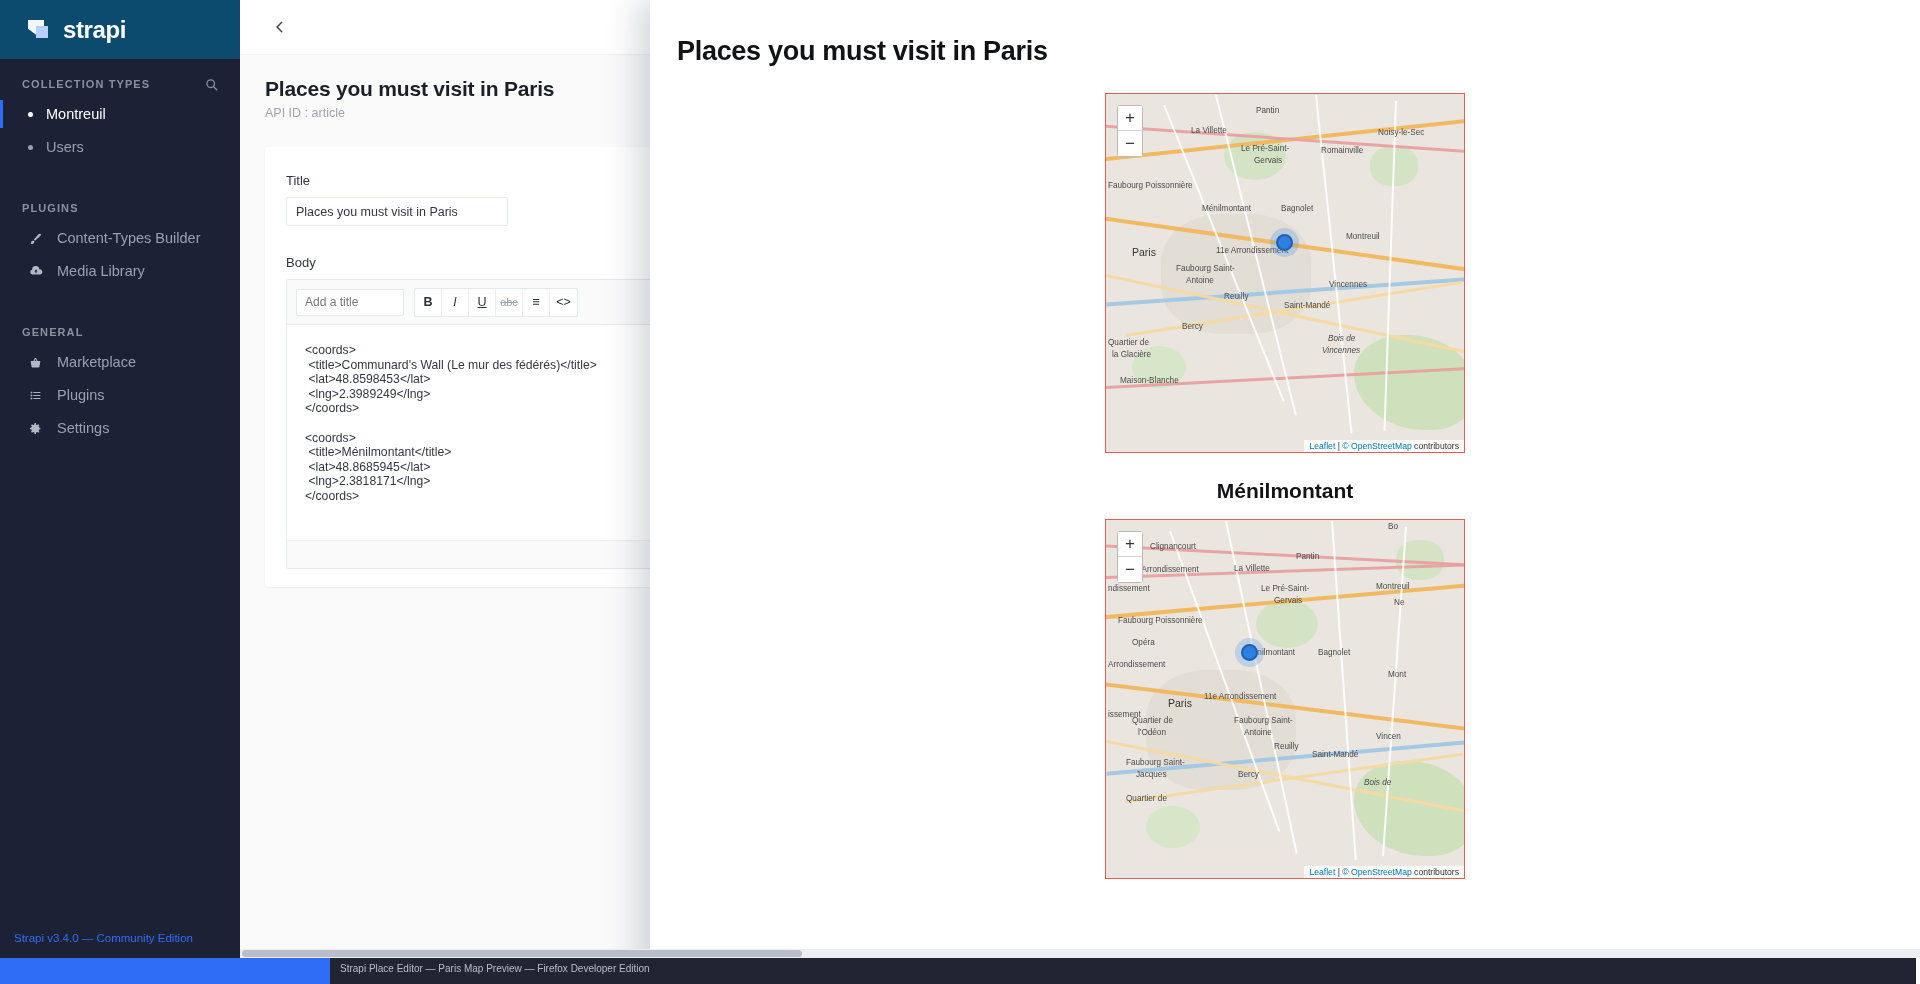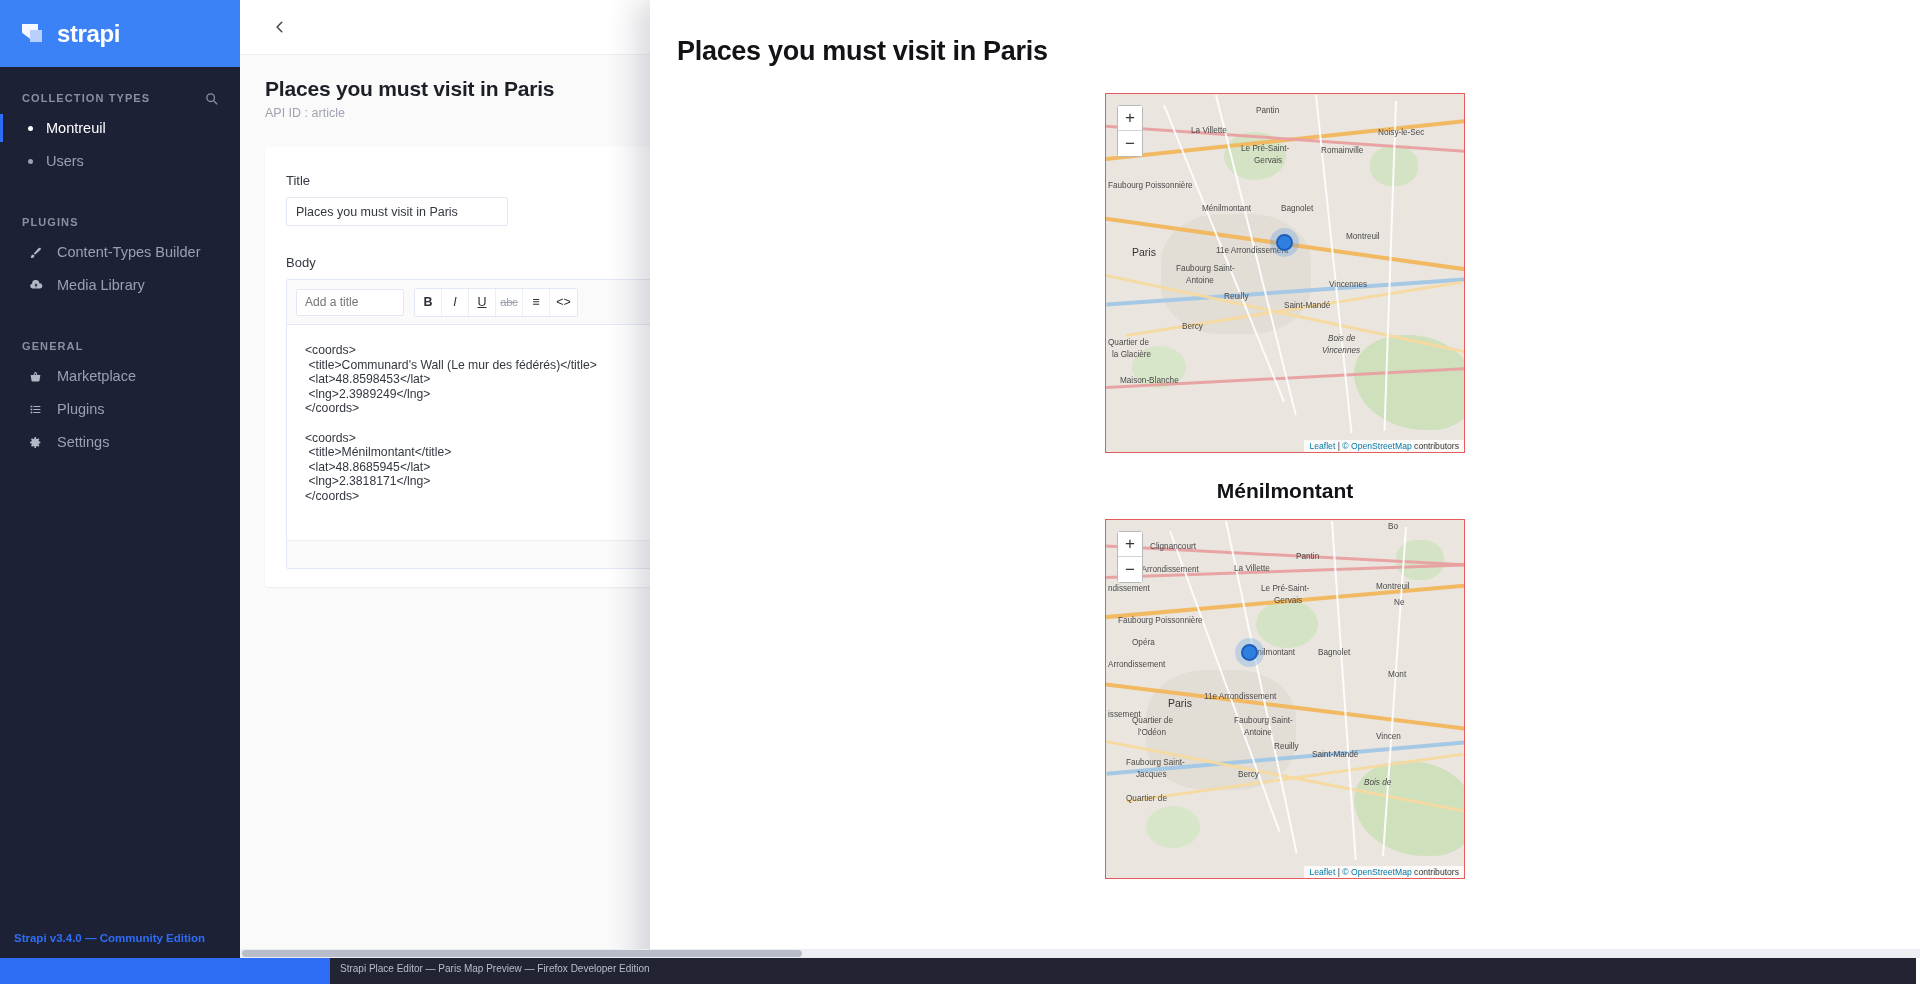--- a/index.html
+++ b/index.html
@@ -12,36 +12,36 @@
   .app { position: relative; width: 1920px; height: 984px; }
 
   
   .sidebar {
     position: absolute; left: 0; top: 0;
     width: 240px; height: 958px;
     background: #1c2135;
     display: flex; flex-direction: column;
   }
   .brand {
-    height: 67px; background: #3b82f6;
-    display: flex; align-items: center; padding-left: 22px; gap: 9px;
+    height: 59px; background: #0c4a6e;
+    display: flex; align-items: center; padding-left: 28px; gap: 9px;
   }
   .brand-mark { width: 26px; height: 23px; position: relative; flex: none; }
   .brand-mark .sq1 {
     position: absolute; left: 0; top: 2px; width: 16px; height: 15px;
     background: #ffffff; opacity: 0.95;
     clip-path: polygon(0 0, 100% 0, 100% 100%, 52% 100%, 0 58%);
   }
   .brand-mark .sq2 {
     position: absolute; left: 8px; top: 8px; width: 12px; height: 12px;
     background: #b9d0ff;
   }
   .brand-text { color: #fff; font-size: 24px; font-weight: 600; letter-spacing: -0.4px; }
 
-  .nav { flex: 1; padding-top: 8px; overflow: hidden; }
+  .nav { flex: 1; padding-top: 2px; overflow: hidden; }
   .nav-section-head {
     display: flex; align-items: center; justify-content: space-between;
     padding: 0 22px; height: 30px; margin-top: 8px;
   }
   .nav-section-head .lbl {
     color: #8b90a0; font-size: 11px; font-weight: 700; letter-spacing: 1.1px;
   }
   .search-icon { color: #8b90a0; display: flex; align-items: center; cursor: pointer; }
 
   .nav-item {
@@ -58,21 +58,21 @@
     width: 5px; height: 5px; border-radius: 50%; background: #9aa0b0;
     flex: none; margin-left: 1px;
   }
   .nav-item.active .dot { background: #ffffff; }
   .nav-item .ic { width: 17px; display:flex; align-items:center; justify-content:center; color:#b3b8c6; flex:none; }
   .nav-item.spaced { margin-bottom: 3px; }
   .nav-gap { height: 20px; }
 
   .sidebar-footer {
     height: 40px; display: flex; align-items: center; padding-left: 14px;
-    color: #2f6df6; font-size: 11.5px; font-weight: 700;
+    color: #2f6df6; font-size: 11.5px; font-weight: 400;
   }
 
   
   .main {
     position: absolute; left: 240px; top: 0;
     width: 1680px; height: 958px; background: #fafafb;
   }
   .topbar {
     height: 55px; background: #ffffff; border-bottom: 1px solid #f0f0f2;
     display: flex; align-items: center; padding-left: 25px;

